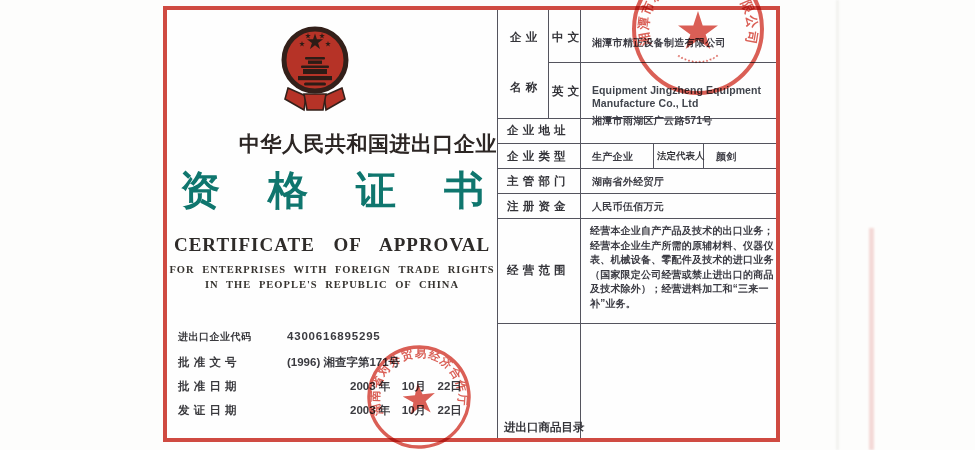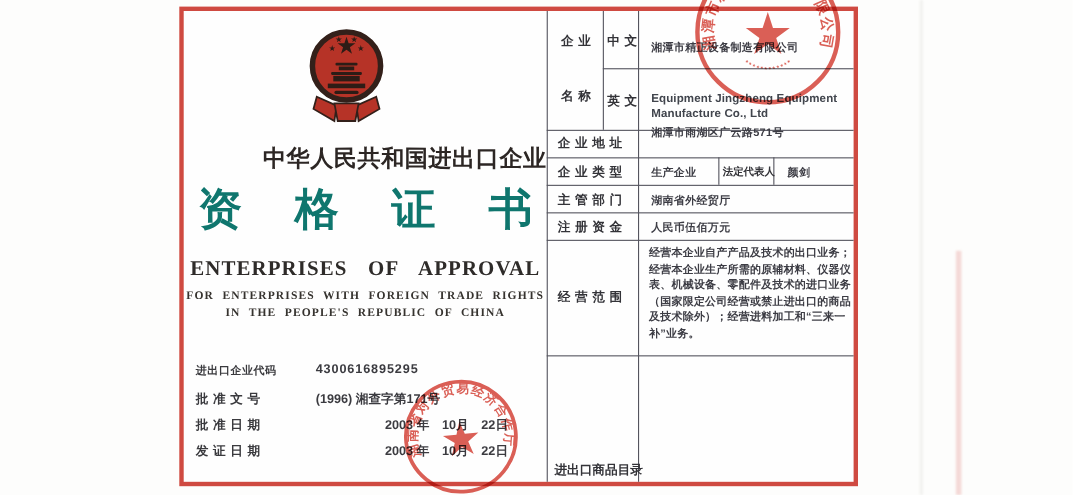--- a/index.html
+++ b/index.html
@@ -120,21 +120,21 @@
           <rect x="30" y="36.5" width="14" height="3.4"></rect>
           <rect x="23" y="41.5" width="28" height="2.6" rx="1"></rect>
           <rect x="25" y="45" width="24" height="5"></rect>
           <rect x="20" y="52" width="34" height="4.2"></rect>
           <rect x="26" y="58.5" width="22" height="3" rx="1.5"></rect>
         </g>
       </svg>
 
       <div class="title-cn">中华人民共和国进出口企业</div>
       <div class="title-cn2">资 格 证 书</div>
-      <div class="title-en">ENTERPRISES  OF  APPROVAL</div>
+      <div class="title-en">CERTIFICATE  OF  APPROVAL</div>
       <div class="sub-en l2">IN  THE  PEOPLE'S  REPUBLIC  OF  CHINA</div>
       <div class="sub-en l1">FOR  ENTERPRISES  WITH  FOREIGN  TRADE  RIGHTS</div>
 
       <div class="fld" style="top:320px;">
         <span class="lbl" style="font-size:10px;">进出口企业代码</span>
         <span class="val v-code">4300616895295</span>
       </div>
       <div class="fld" style="top:345px;">
         <span class="lbl">批 准 文 号</span>
         <span class="val v-doc">(1996) 湘查字第171号</span>

